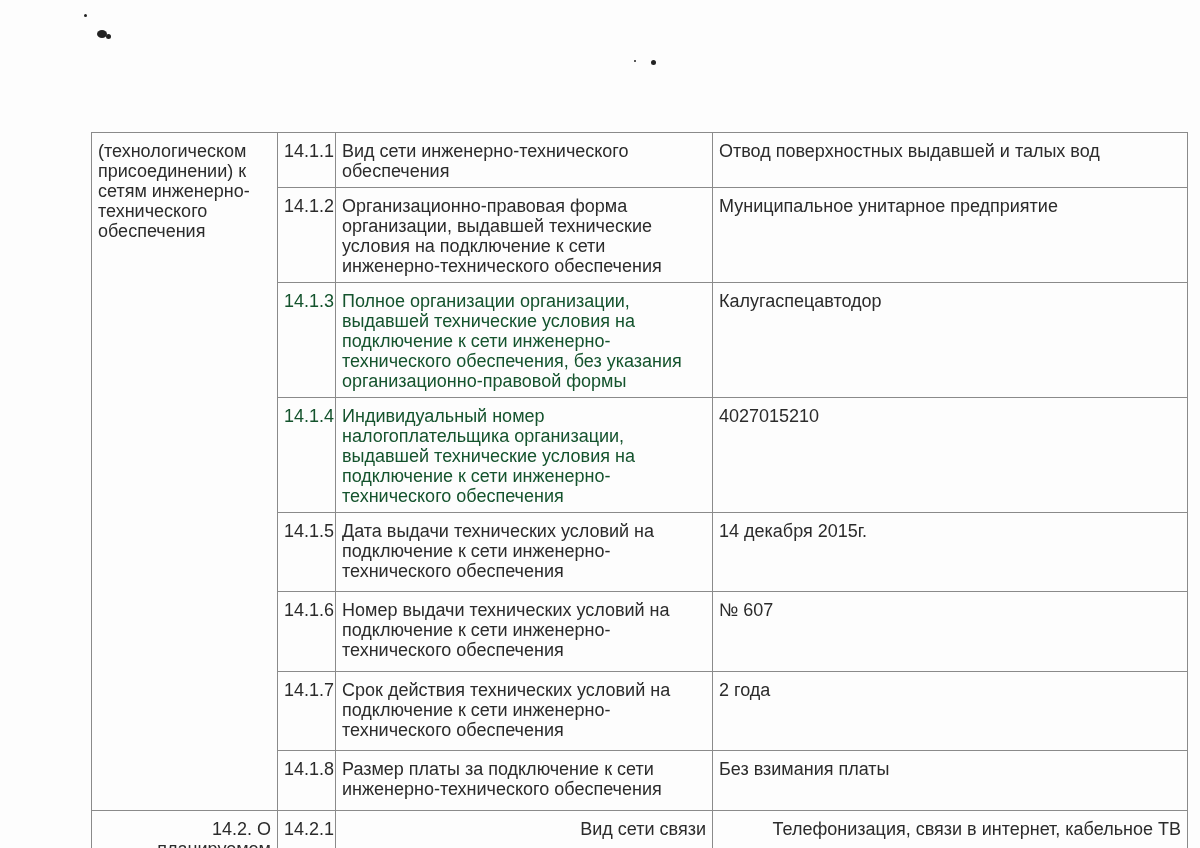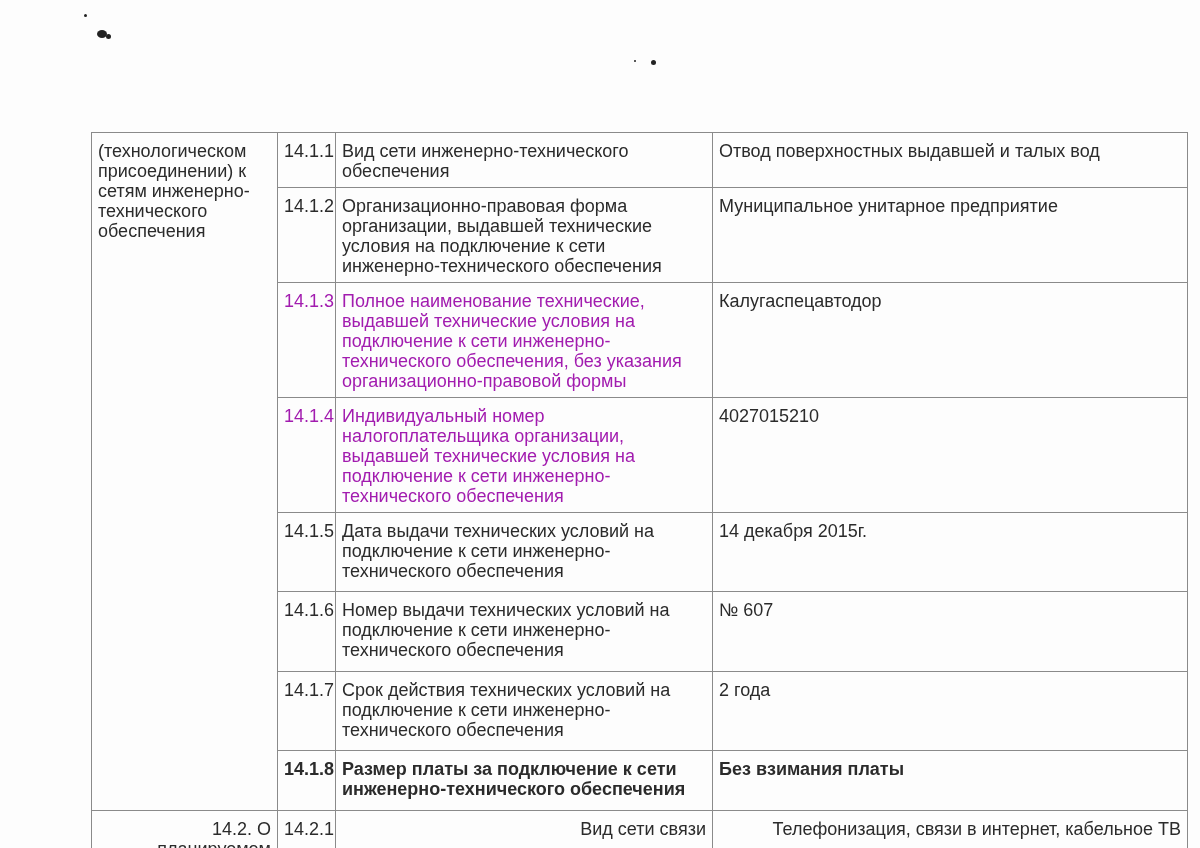--- a/index.html
+++ b/index.html
@@ -43,23 +43,23 @@
   col.c4 { width: 475px; }
   td.num { white-space: nowrap; padding-left: 5px; padding-right: 3px; }
   td.first { padding-left: 6px; }
   tr.r1 td { height: 22px; }
   tr.r2 td { height: 65px; }
   tr.r3 td { height: 88px; }
   tr.r4 td { height: 85px; }
   tr.r5 td { height: 64px; }
   tr.r6 td { height: 65px; }
   tr.r7 td { height: 64px; }
-  tr.r8 td { height: 45px; font-weight: bold; }
+  tr.r8 td { height: 45px; }
   tr.r9 td { height: 22px; text-align: right; }
-  .faded { color: #a21caf; }
+  .faded { color: #14532d; }
 </style>
 </head>
 <body>
 
 <div class="speck" style="left:84px;top:14px;width:3px;height:3px;"></div>
 <div class="speck" style="left:97px;top:30px;width:10px;height:8px;"></div>
 <div class="speck" style="left:106px;top:34px;width:5px;height:5px;"></div>
 <div class="speck" style="left:651px;top:60px;width:5px;height:5px;"></div>
 <div class="speck" style="left:634px;top:60px;width:2px;height:2px;"></div>
 
@@ -77,21 +77,21 @@
       <td>Вид сети инженерно-технического обеспечения</td>
       <td>Отвод поверхностных выдавшей и талых вод</td>
     </tr>
     <tr class="r2">
       <td class="num">14.1.2</td>
       <td>Организационно-правовая форма организации, выдавшей технические условия на подключение к сети инженерно-технического обеспечения</td>
       <td>Муниципальное унитарное предприятие</td>
     </tr>
     <tr class="r3">
       <td class="num faded">14.1.3</td>
-      <td class="faded">Полное наименование технические, выдавшей технические условия на подключение к сети инженерно-технического обеспечения, без указания организационно-правовой формы</td>
+      <td class="faded">Полное организации организации, выдавшей технические условия на подключение к сети инженерно-технического обеспечения, без указания организационно-правовой формы</td>
       <td>Калугаспецавтодор</td>
     </tr>
     <tr class="r4">
       <td class="num faded">14.1.4</td>
       <td class="faded">Индивидуальный номер налогоплательщика организации, выдавшей технические условия на подключение к сети инженерно-технического обеспечения</td>
       <td>4027015210</td>
     </tr>
     <tr class="r5">
       <td class="num">14.1.5</td>
       <td>Дата выдачи технических условий на подключение к сети инженерно-технического обеспечения</td>

